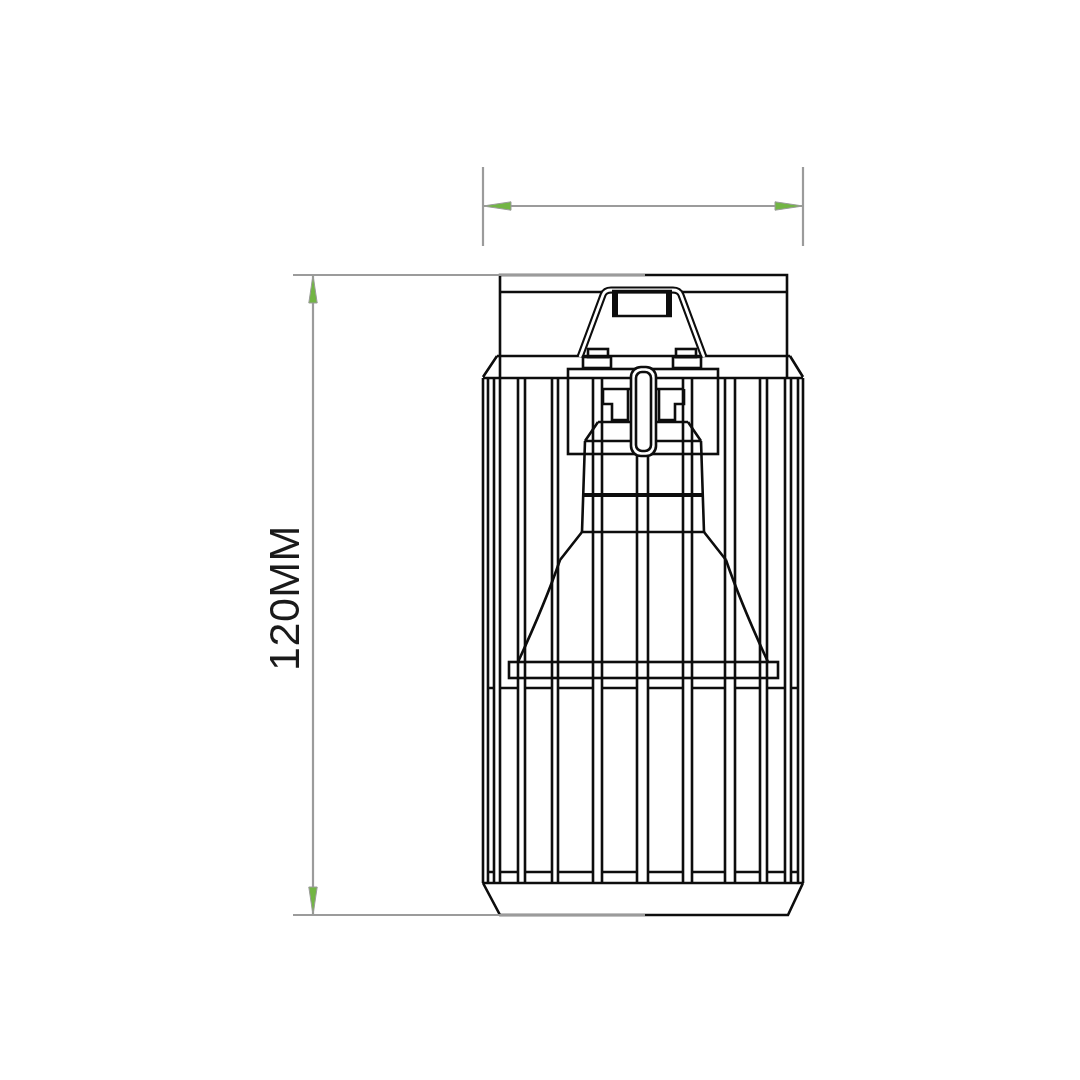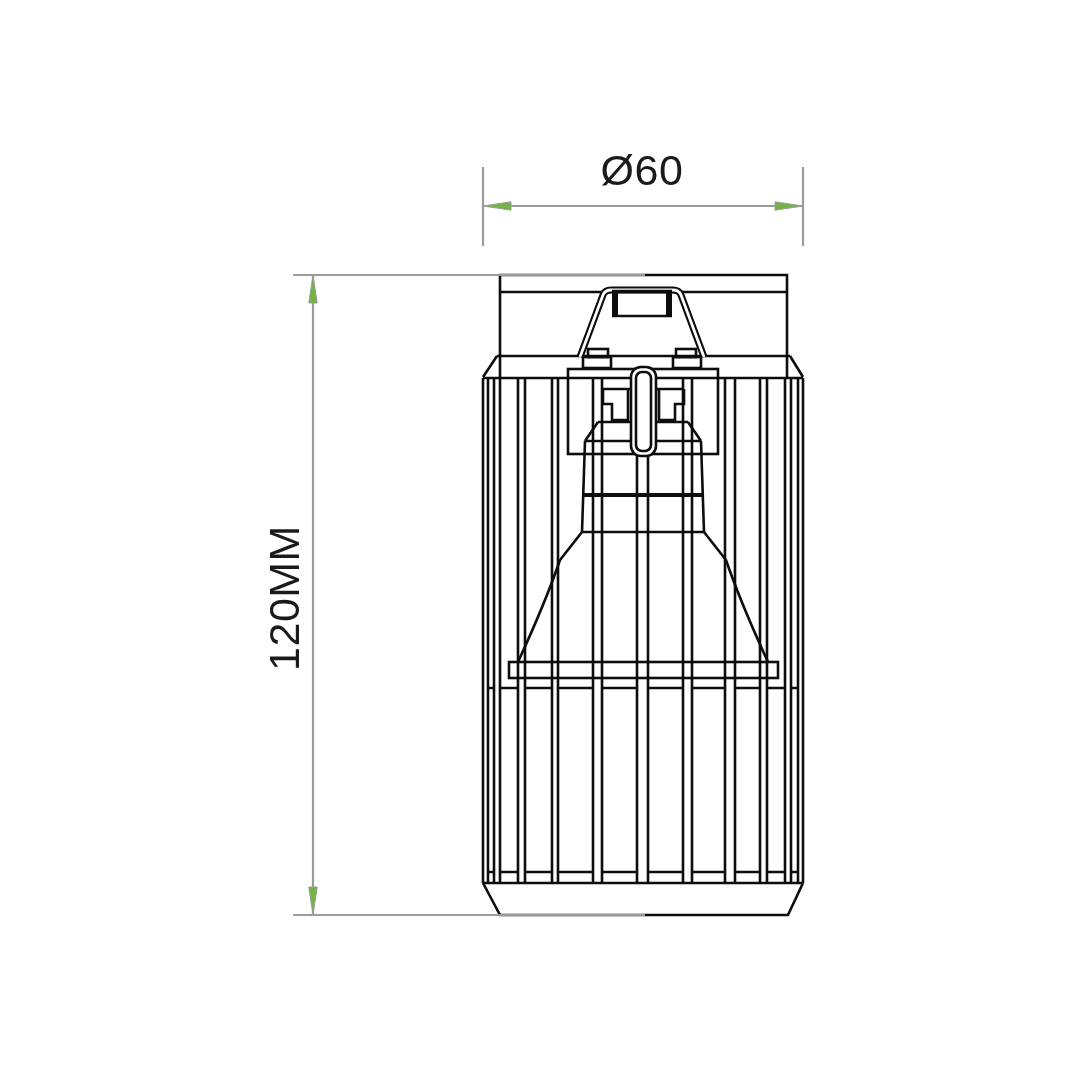--- a/index.html
+++ b/index.html
@@ -112,17 +112,16 @@
     </g>
 
     <g stroke="#9b9b9b" fill="none" stroke-width="2.2">
       <path d="M293,275 H645 M293,915 H645"></path>
       <path d="M313,275 V915"></path>
       <polygon points="313,275 308.8,303 317.2,303" fill="#72b544" stroke-width="1"></polygon>
       <polygon points="313,915 308.8,887 317.2,887" fill="#72b544" stroke-width="1"></polygon>
     </g>
   </svg>
 
-  <div class="dim-label" id="dim-width-label">Ø60</div>
 
   <div class="dim-label" id="dim-height-label">120MM</div>
 
 </div>
 
 </body></html>

